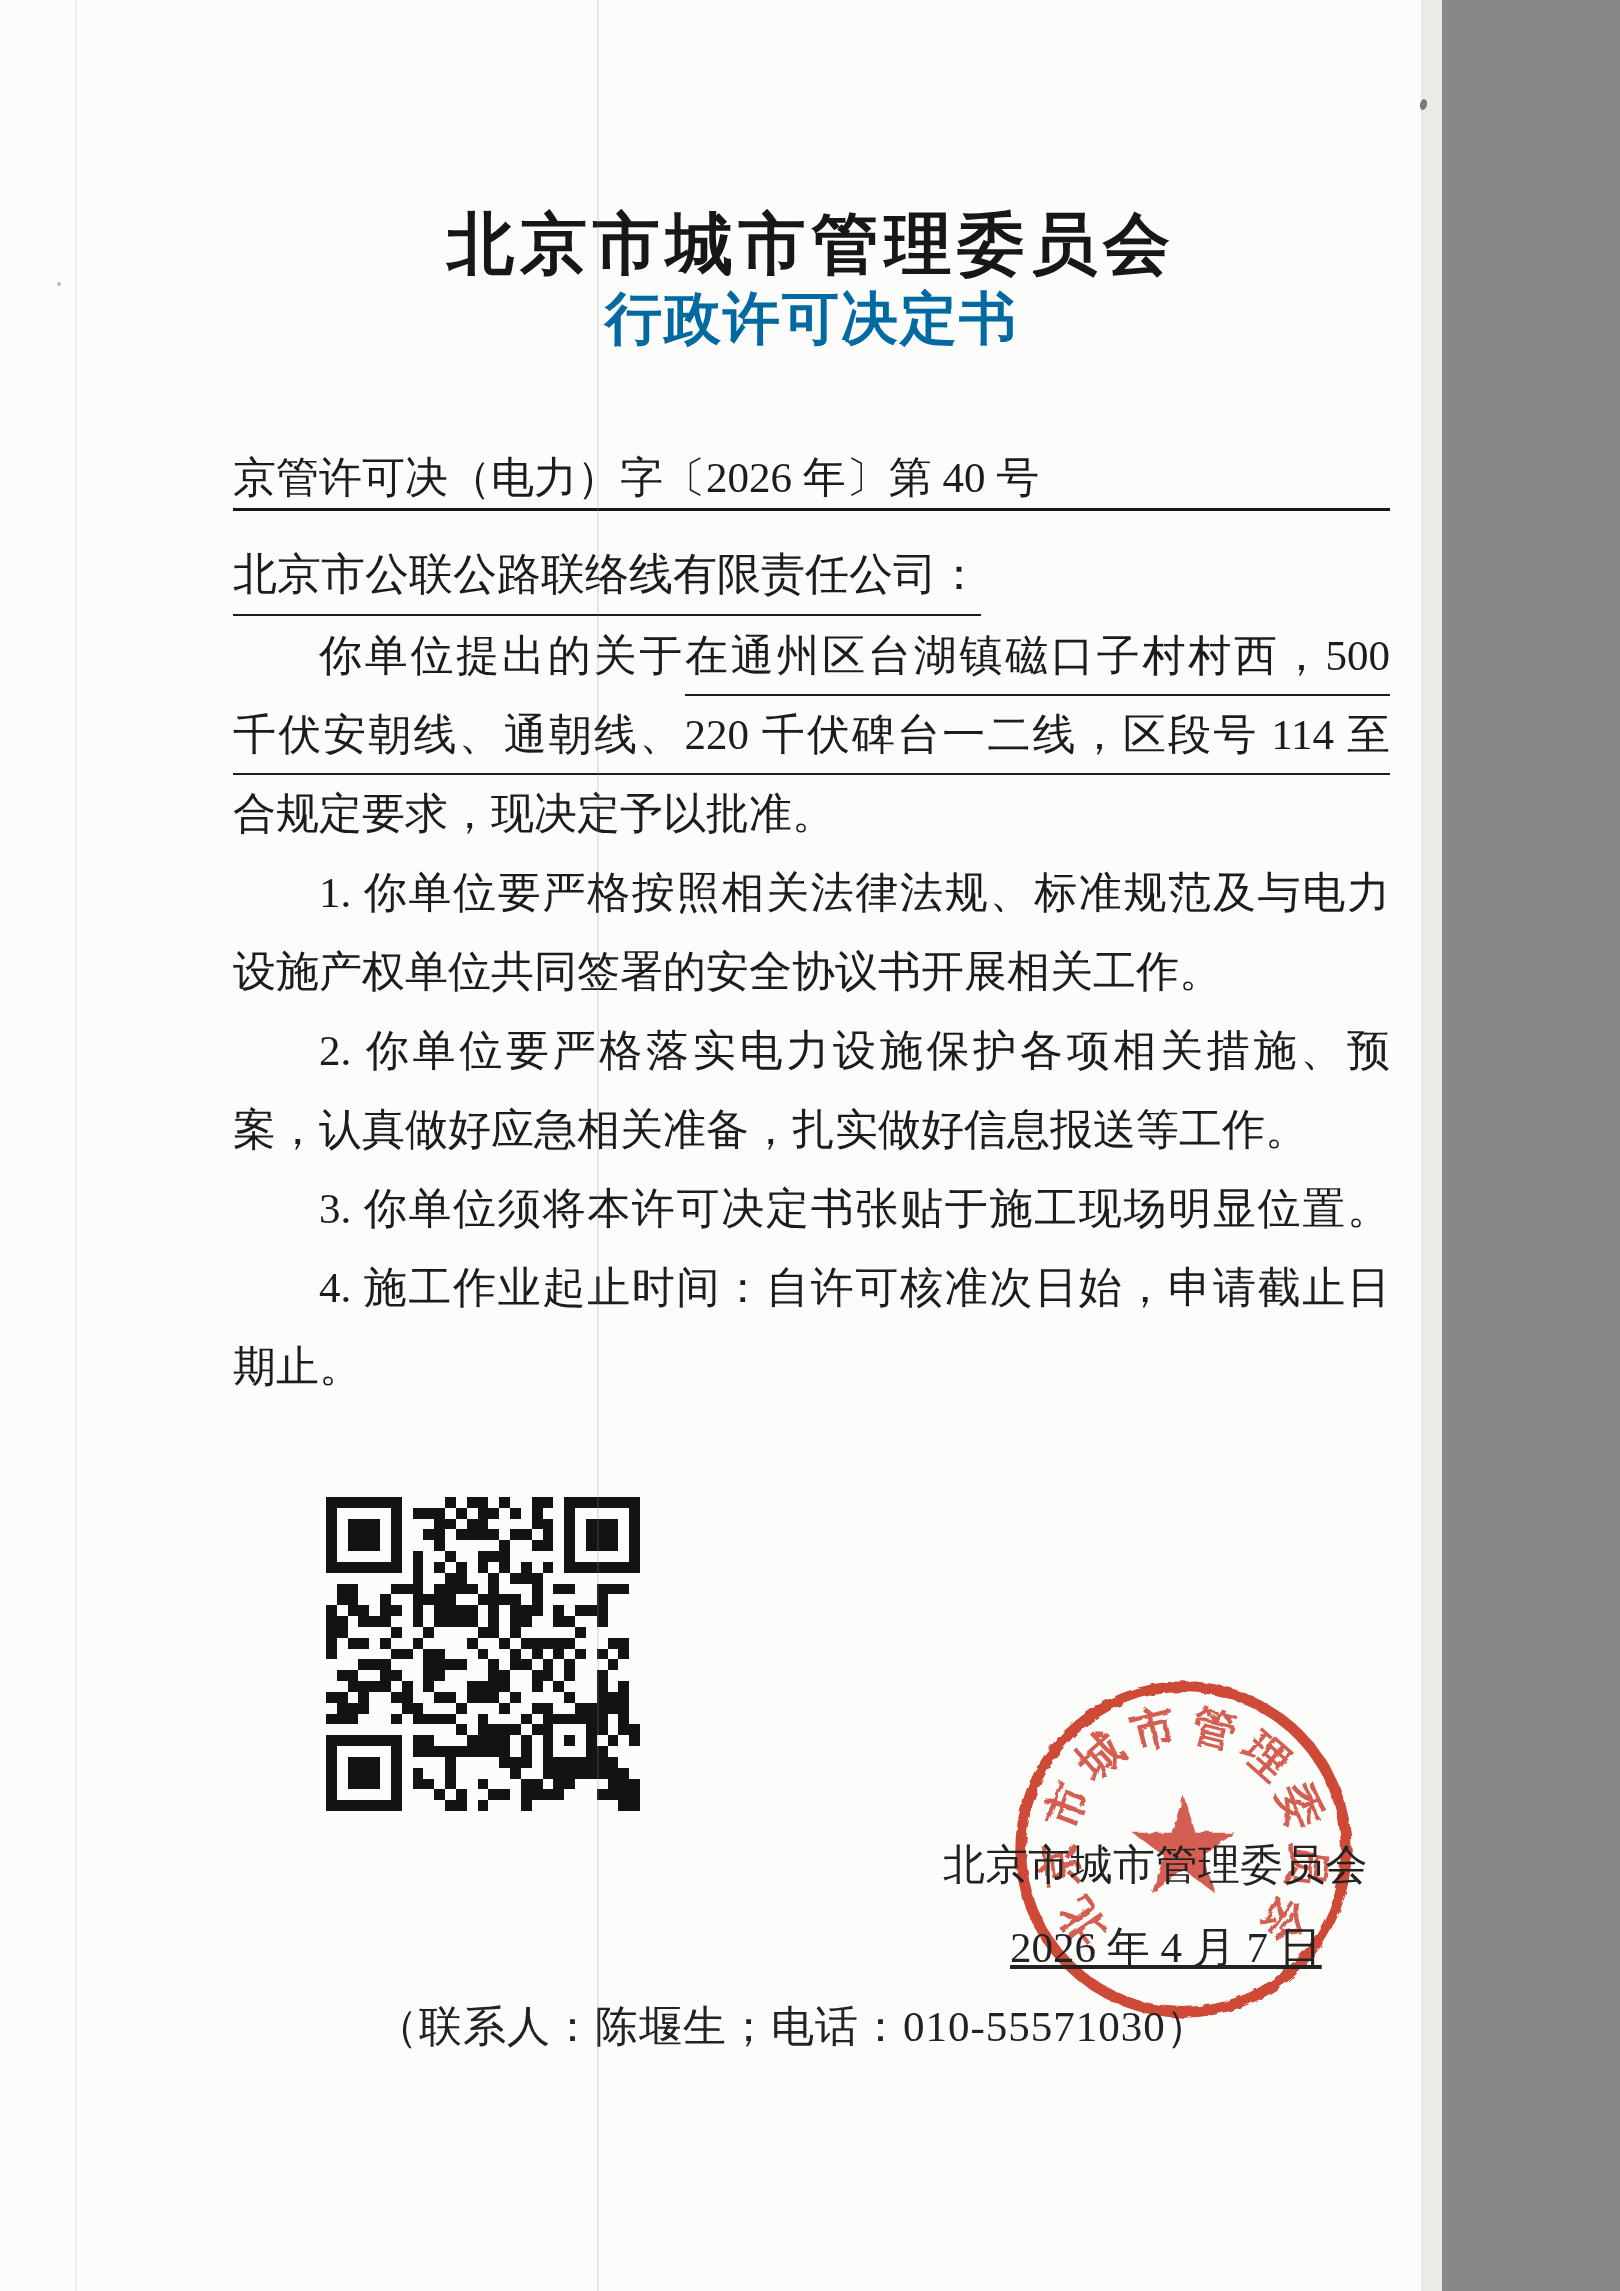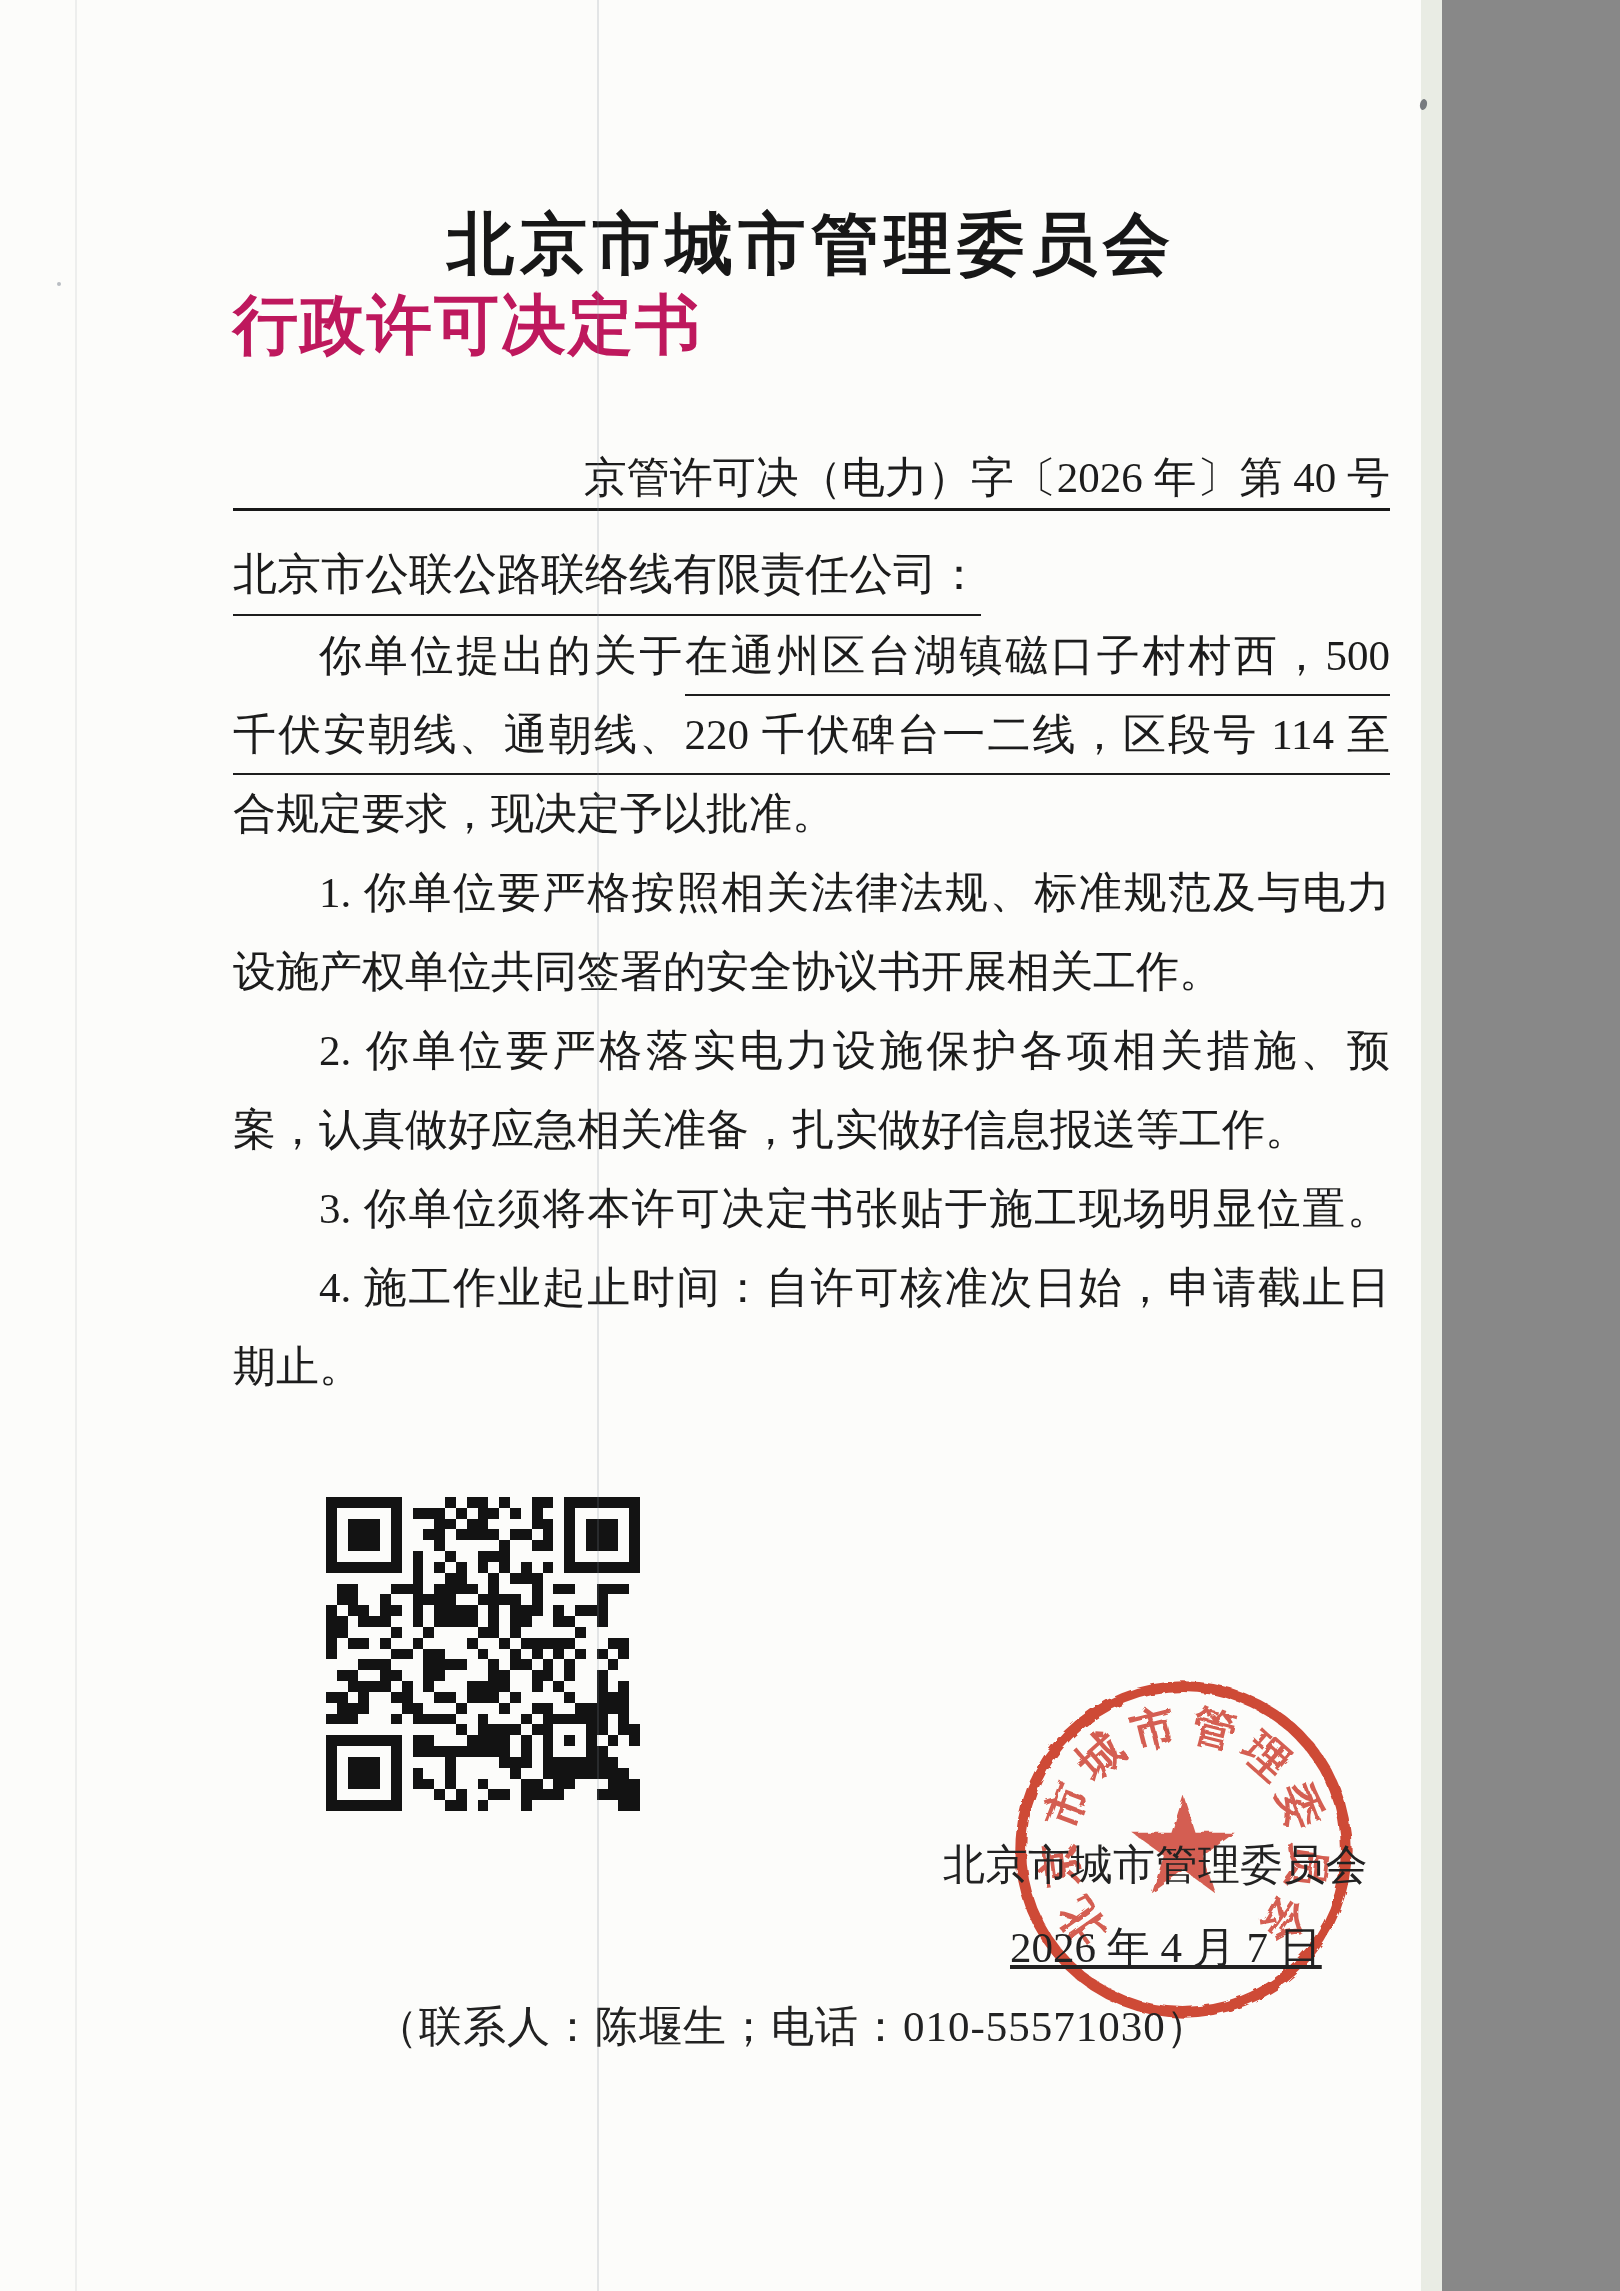--- a/index.html
+++ b/index.html
@@ -2,22 +2,22 @@
 <html><head>
 <meta charset="utf-8">
 <style>
   html,body{margin:0;padding:0;background:#888;}
   .page{
     position:relative;width:1442px;height:2292px;background:#fcfcfa;
     font-family:"Liberation Serif","DejaVu Serif",serif;color:#1c1c1c;overflow:hidden;
   }
   .column{position:absolute;left:233px;top:0;width:1157px;}
   .title1{position:absolute;top:199px;width:100%;text-align:center;font-size:67px;font-weight:700;letter-spacing:5.9px;color:#171717;}
-  .title2{position:absolute;top:281px;width:100%;font-size:65px;font-weight:700;letter-spacing:2px;color:#be185d;}
-  .doc-row{position:absolute;top:447px;width:100%;height:61px;line-height:61px;font-size:43px;text-align:right;border-bottom:3.9px solid #181818;}
+  .title2{position:absolute;top:281px;width:100%;text-align:center;font-size:57px;font-weight:700;letter-spacing:2px;color:#0369a1;}
+  .doc-row{position:absolute;top:447px;width:100%;height:61px;line-height:61px;font-size:43px;text-align:left;border-bottom:3.9px solid #181818;}
   .addressee{position:absolute;top:545px;font-size:44px;}
   .u{border-bottom:2.9px solid #1d1d1d;padding-bottom:15px;}
   .body{position:absolute;top:616px;width:100%;}
   .bline{height:79px;line-height:79px;font-size:43px;white-space:normal;}
   .bline.indent{text-indent:2em;}
   .bline.fill{text-align:justify;text-align-last:justify;}
   .qr{position:absolute;left:326px;top:1497px;width:314px;height:314px;}
   .qr svg{width:100%;height:100%;shape-rendering:crispEdges;}
   .seal{position:absolute;left:1007px;top:1673px;width:353px;height:353px;mix-blend-mode:multiply;opacity:.92;}
   .sig{position:absolute;left:943px;top:1837px;font-size:42px;letter-spacing:0.5px;color:#222;}

